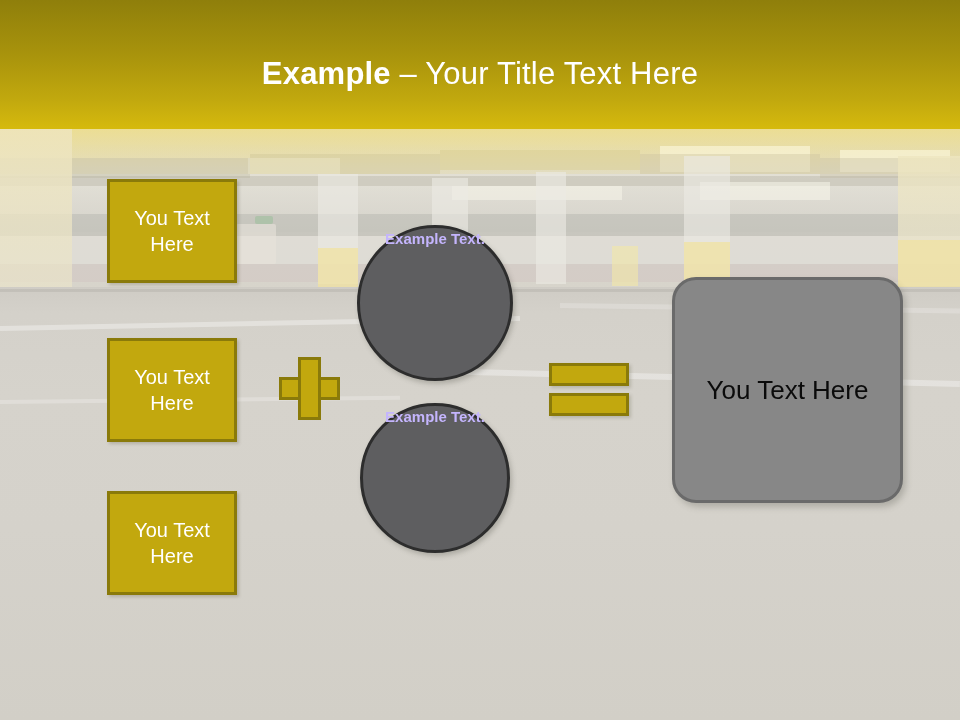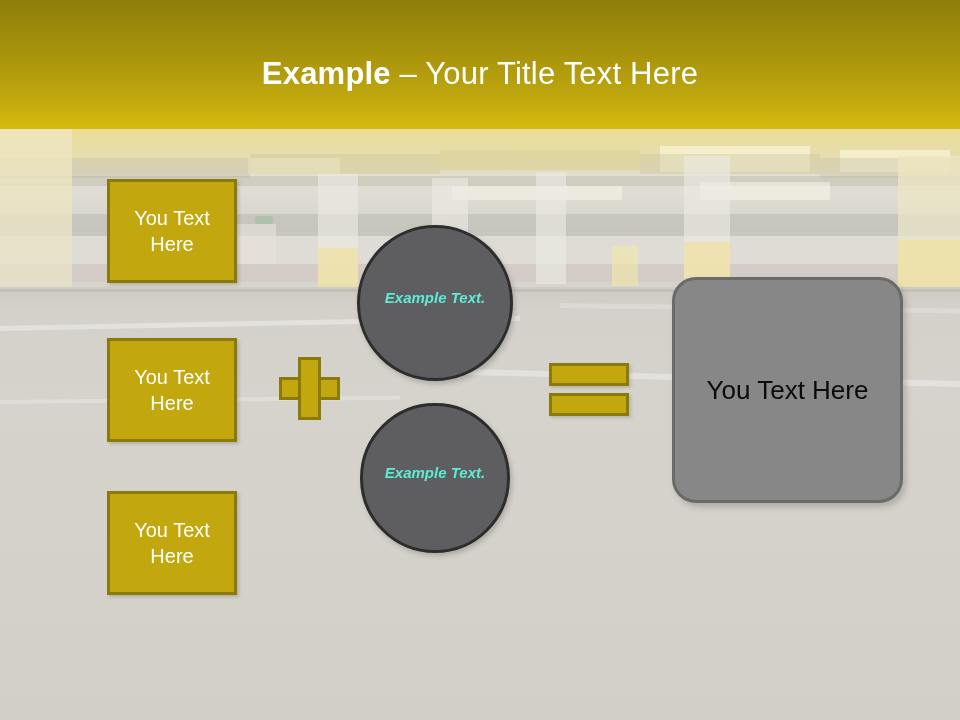--- a/index.html
+++ b/index.html
@@ -226,28 +226,26 @@
     background: #c2a80e;
   }
 
   
   .circle {
     position: absolute;
     border-radius: 50%;
     background: #5e5e60;
     border: 3px solid #2d2d2d;
     box-sizing: border-box;
-    color: #5eead4;
+    color: #c4b5fd;
     font-size: 15px;
     line-height: 22px;
     font-weight: bold;
-    font-style: italic;
     text-align: center;
     display: flex;
-    align-items: center;
     justify-content: center;
     box-shadow: 2px 3px 5px rgba(80,78,70,0.30);
   }
   .circle.c-top    { left: 357px; top: 225px; width: 156px; height: 156px; }
   .circle.c-bottom { left: 360px; top: 403px; width: 150px; height: 150px; }
   .circle .ctext { padding-bottom: 10px; }
 
   
   .equals { position: absolute; left: 549px; top: 363px; width: 80px; height: 53px; }
   .equals .ebar {

